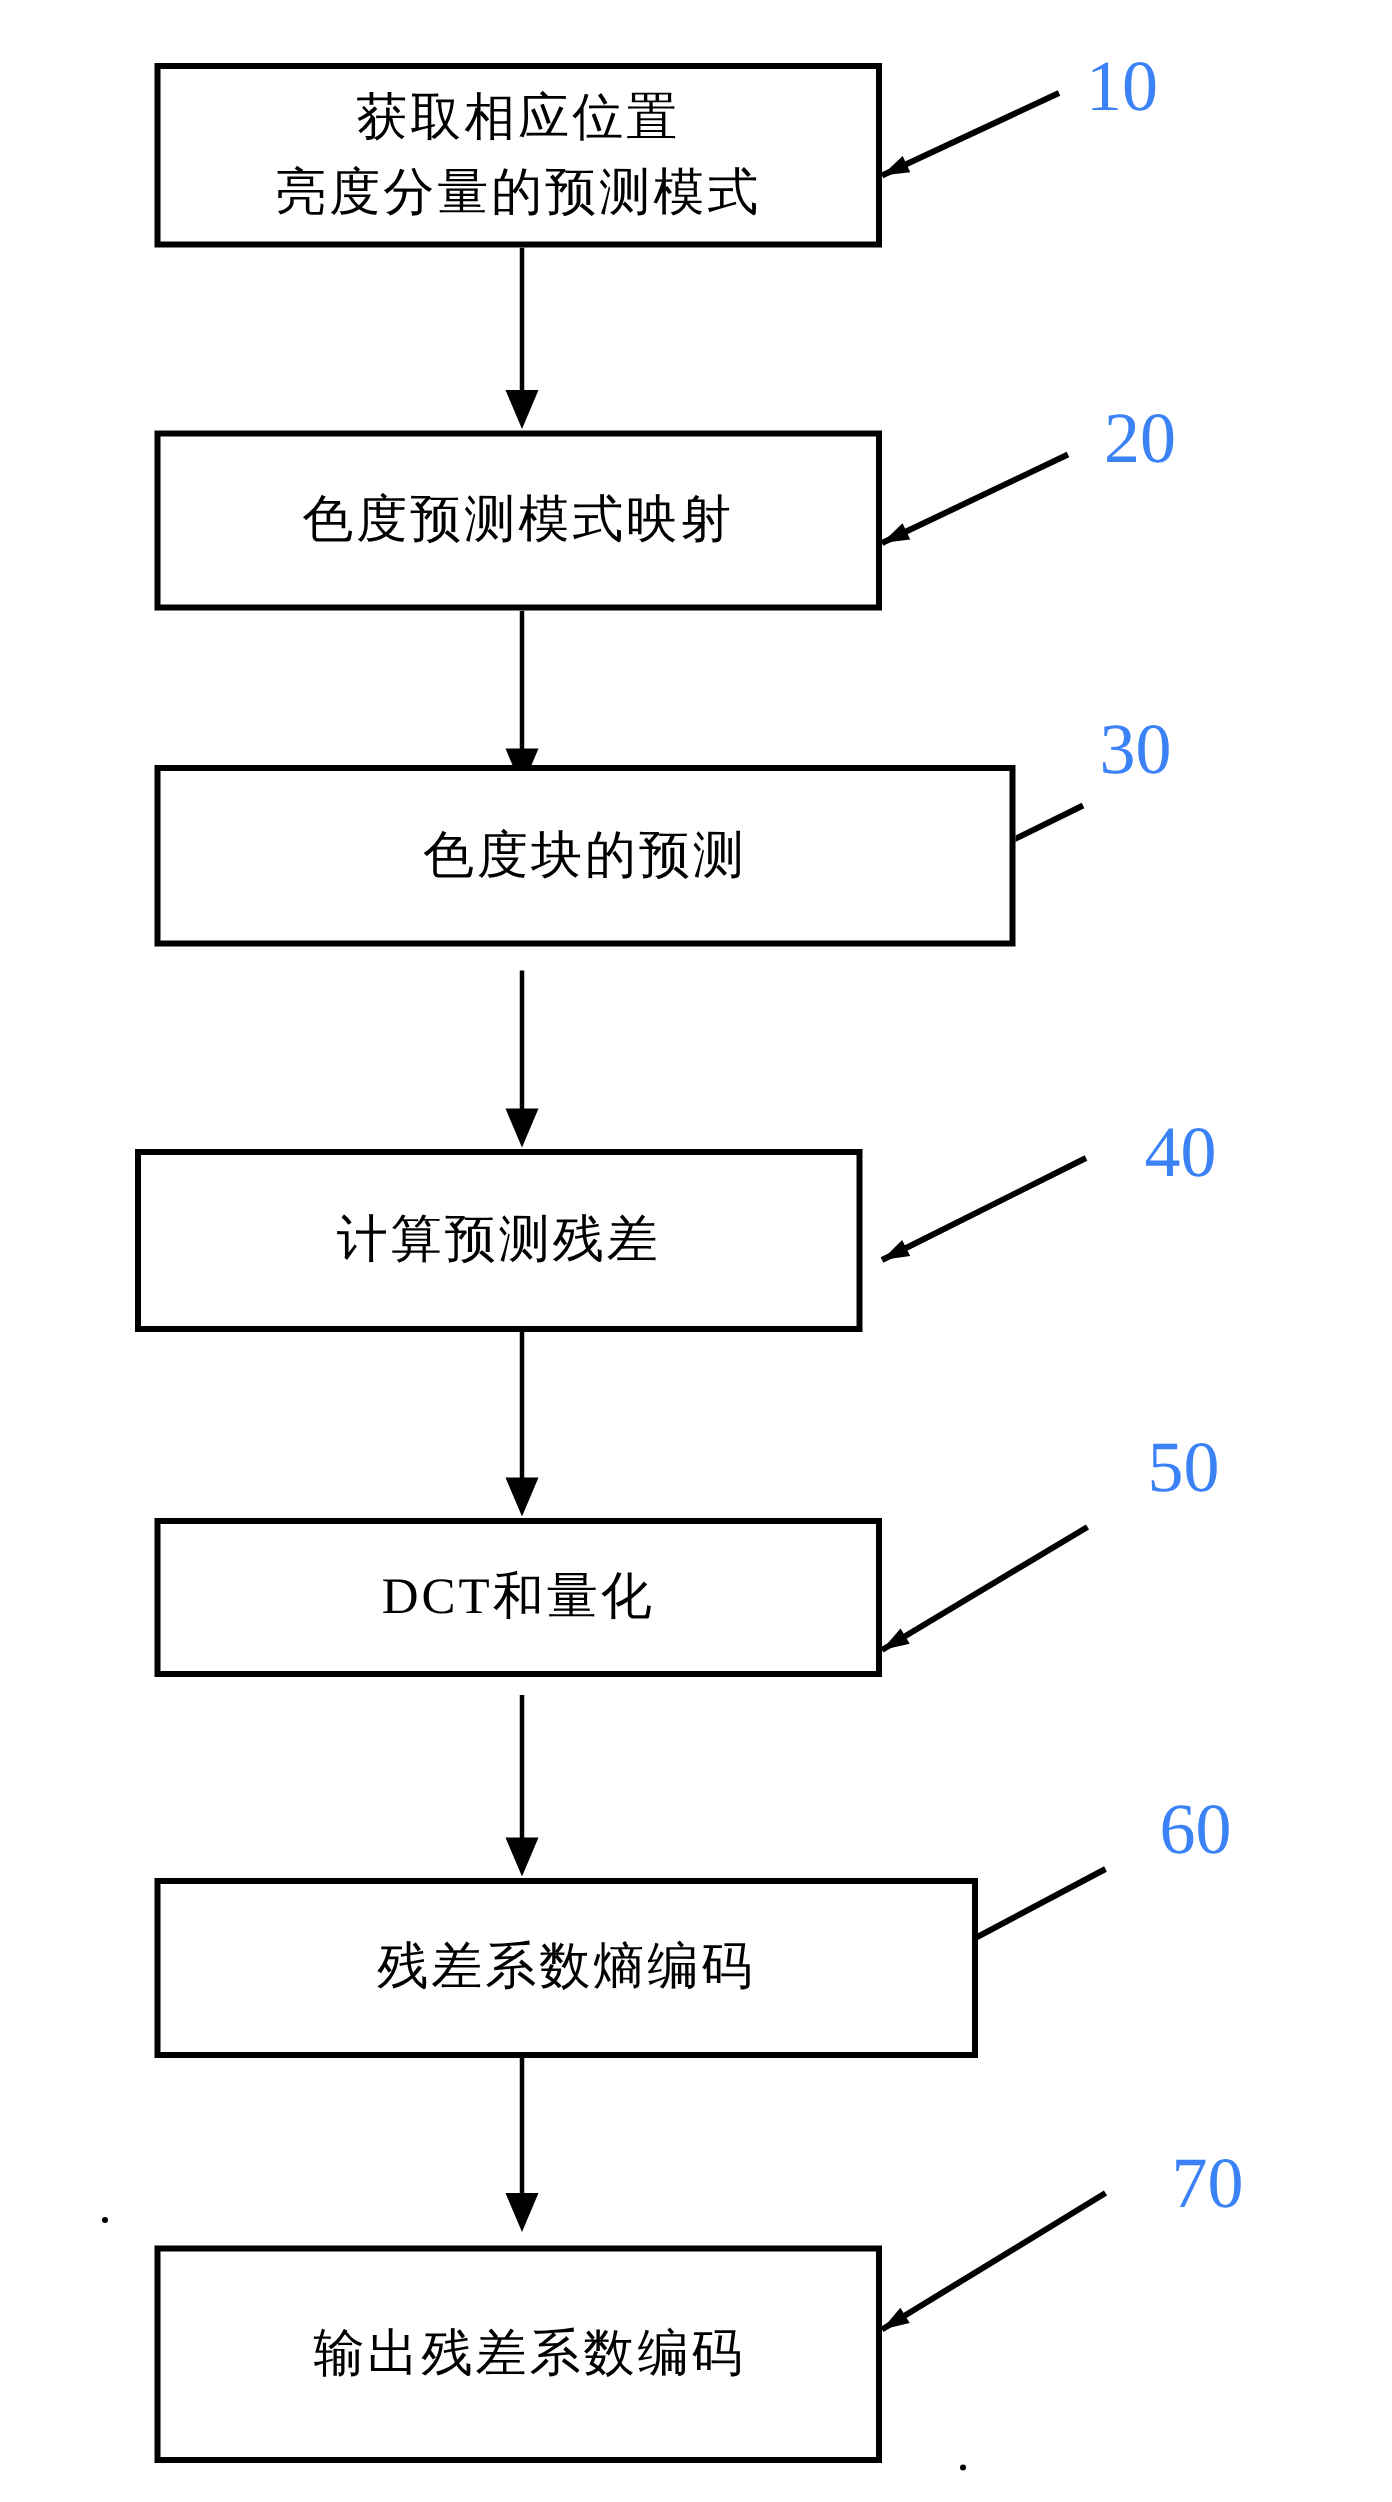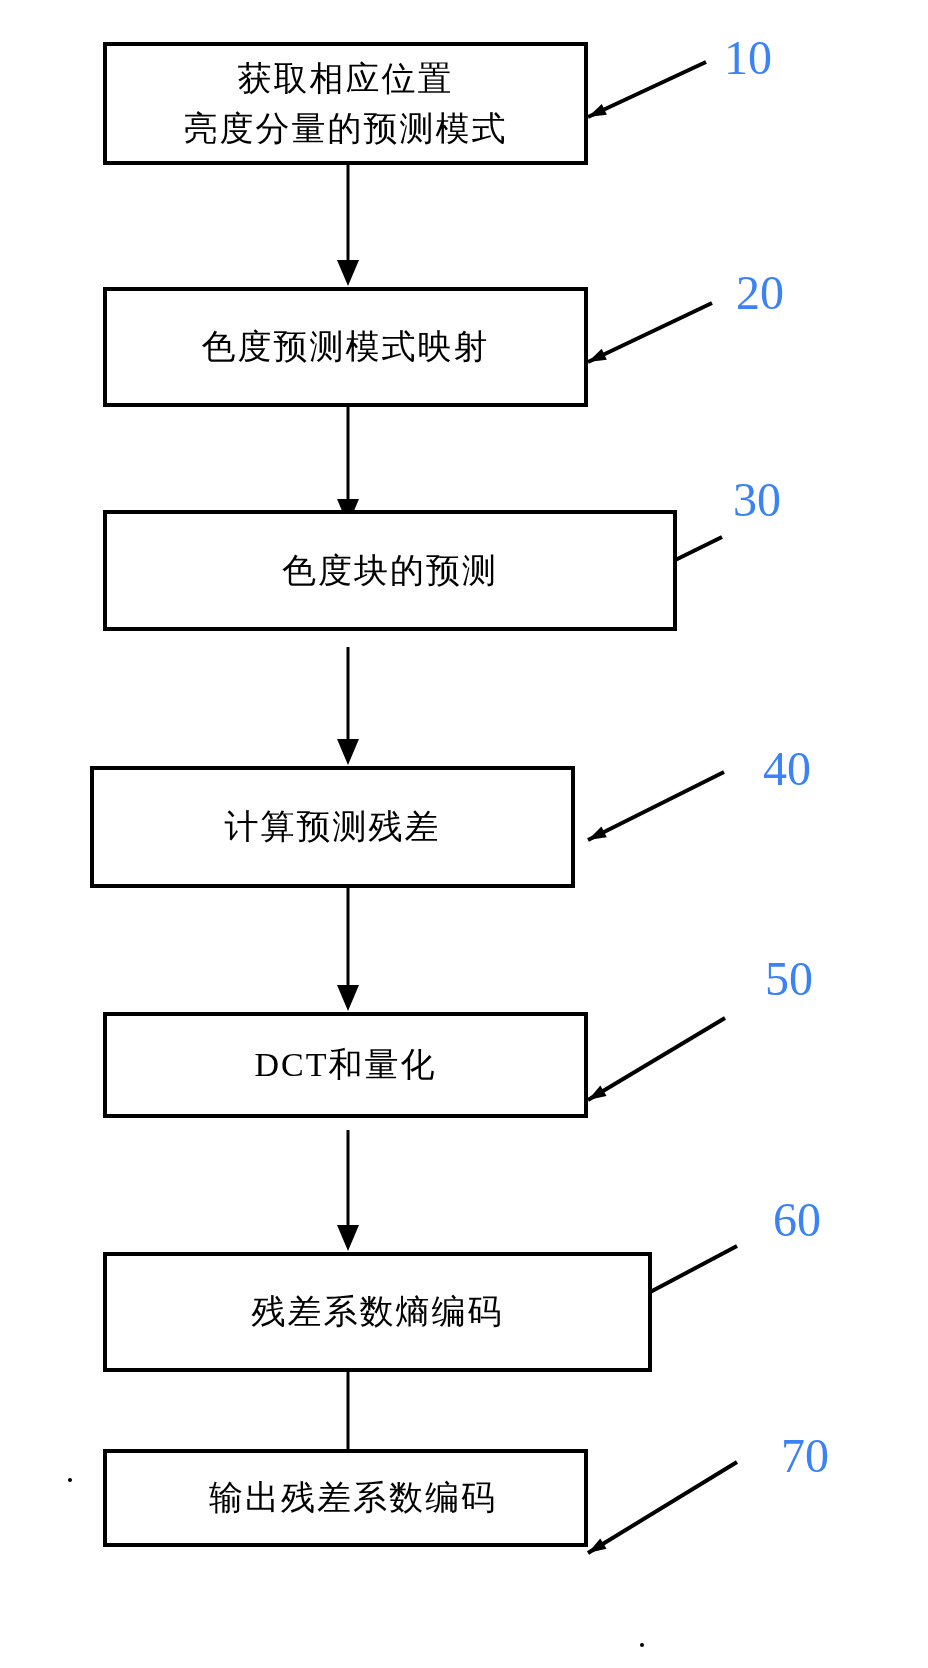--- a/index.html
+++ b/index.html
@@ -86,21 +86,21 @@
     </div>
     <div class="flow-box" style="left: 90px; top: 766px; width: 485px; height: 122px;">
       <div class="flow-box-line">计算预测残差</div>
     </div>
     <div class="flow-box" style="left: 103px; top: 1012px; width: 485px; height: 106px;">
       <div class="flow-box-line">DCT和量化</div>
     </div>
     <div class="flow-box" style="left: 103px; top: 1252px; width: 549px; height: 120px;">
       <div class="flow-box-line">残差系数熵编码</div>
     </div>
-    <div class="flow-box" style="left: 103px; top: 1449px; width: 485px; height: 98px; padding-left: 15px;">
+    <div class="flow-box" style="left: 103px; top: 1497px; width: 485px; height: 145px; padding-left: 15px;">
       <div class="flow-box-line">输出残差系数编码</div>
     </div>
     <div class="ref-label" style="left: 748px; top: 58px;">10</div>
     <div class="ref-label" style="left: 760px; top: 293px;">20</div>
     <div class="ref-label" style="left: 757px; top: 500px;">30</div>
     <div class="ref-label" style="left: 775px; top: 769px; margin-left: 12px;">40</div>
     <div class="ref-label" style="left: 789px; top: 979px;">50</div>
     <div class="ref-label" style="left: 797px; top: 1220px;">60</div>
     <div class="ref-label" style="left: 805px; top: 1456px;">70</div>
     <div class="scan-dot" style="left: 68px; top: 1478px;"></div>

